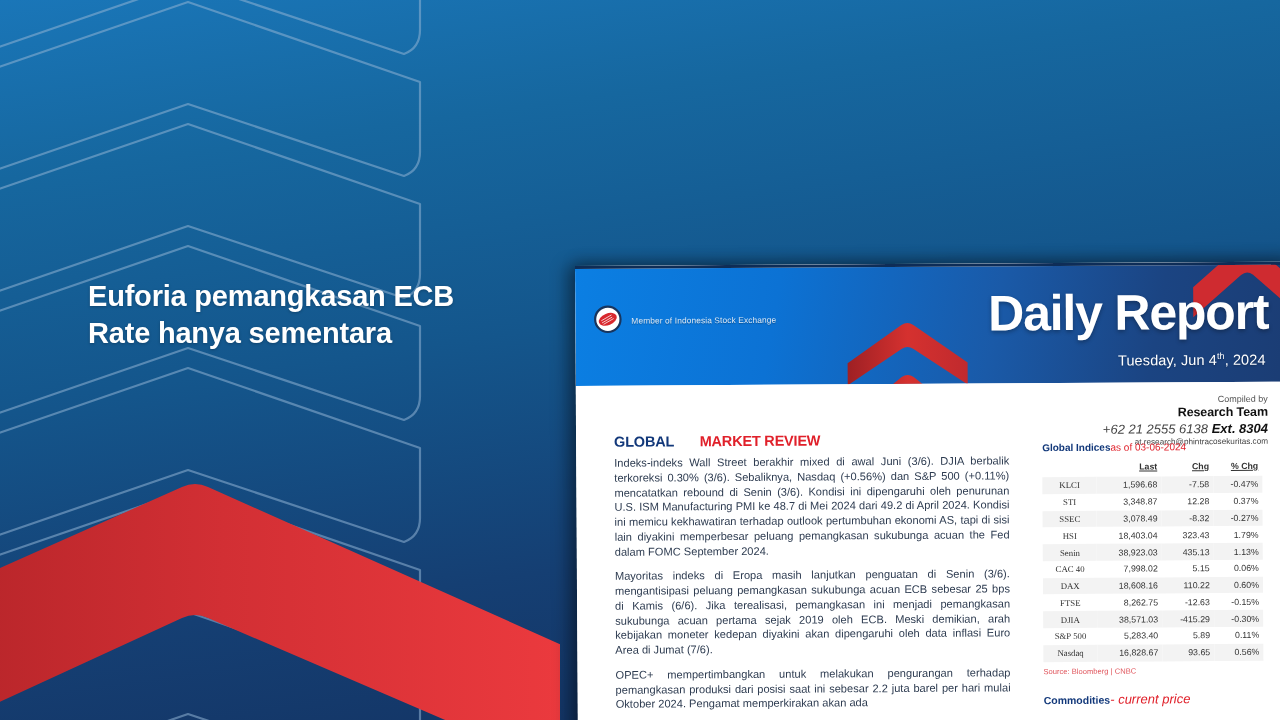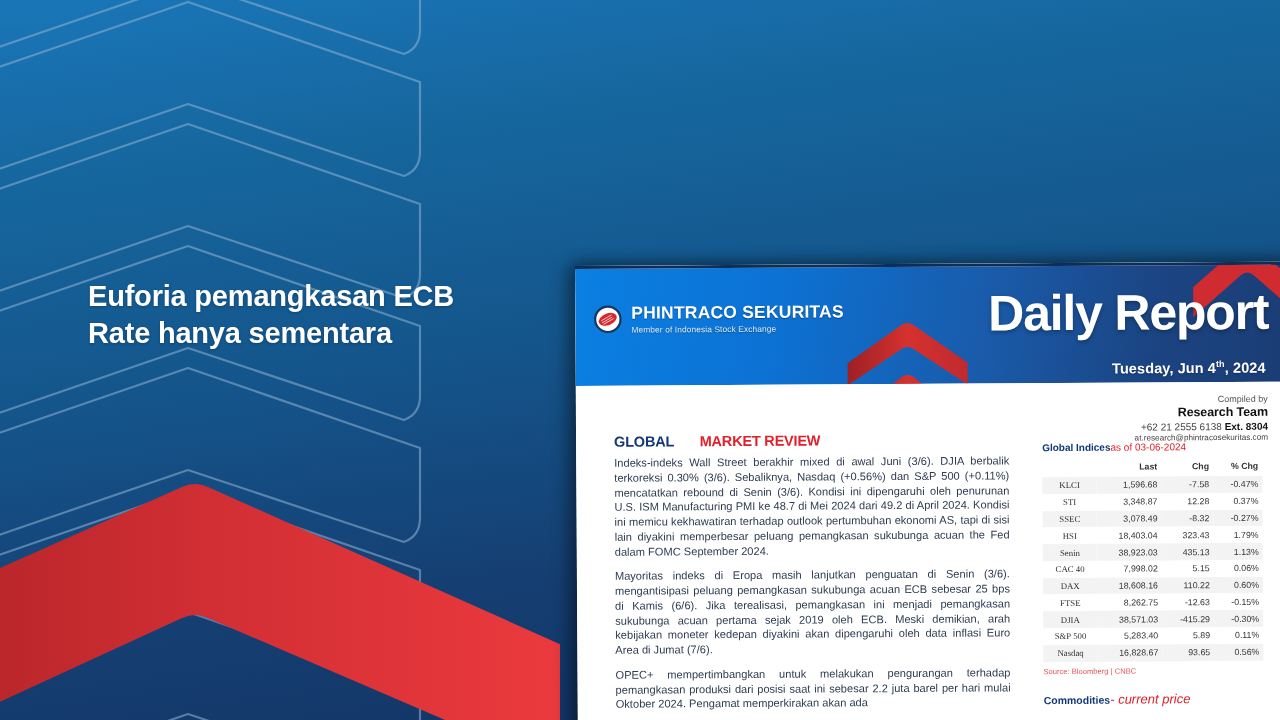--- a/index.html
+++ b/index.html
@@ -66,38 +66,38 @@
     text-shadow:0 1px 1px rgba(0,0,0,.3);
   }
 
   #report-title {
     position:absolute; right:27px; top:22px;
     color:#ffffff; font-size:50px; font-weight:bold;
     letter-spacing:-1.2px; line-height:1;
     text-shadow:0 2px 4px rgba(0,0,0,.3);
   }
   #report-date {
-    position:absolute; right:30px; top:94px;
-    color:#ffffff; font-size:14.5px; font-weight:bold;
+    position:absolute; right:30px; top:86px;
+    color:#ffffff; font-size:14.5px; font-weight:normal;
     letter-spacing:.1px;
     text-shadow:0 1px 2px rgba(0,0,0,.3);
   }
   #report-date sup { font-size:9px; }
 
   
   #doc-body { position:relative; height:350px; padding:0; background:#fff; }
 
   
   #compiled {
     position:absolute; right:28px; top:12px;
     text-align:right; color:#3a3a3a;
   }
   .cmp-1 { font-size:9px; color:#555;text-align:right; }
   .cmp-2 { font-size:12.5px; font-weight:bold; color:#111; letter-spacing:-.1px; margin-top:1px;}
-  .cmp-3 { font-size:10px; color:#444; margin-top:2px; }
+  .cmp-3 { font-size:13px; color:#444; margin-top:2px;font-style:italic; }
   .cmp-3 b { color:#111; }
   .cmp-4 { font-size:8.2px; color:#444; margin-top:1px;padding-left:32px; }
 
   
   #left-col { position:absolute; left:38px; top:48px; width:395px; }
   #section-head { font-size:14.5px; font-weight:bold; letter-spacing:-.2px; margin-bottom:6px; }
   #section-head .g { color:#12387a; }
   #section-head .m { color:#e0202a;padding-left:22px; }
 
   .para {
@@ -106,20 +106,21 @@
   }
 
   
   #right-col { position:absolute; left:466px; top:58px; width:220px; }
   .tbl-title { font-size:10.5px; font-weight:bold; color:#12387a; letter-spacing:-.1px; }
   .tbl-title span { color:#e0202a; font-weight:normal; font-size:10px; letter-spacing:0; }
   table { border-collapse:collapse; width:100%; margin-top:7px; }
   th {
     font-size:8.8px; font-weight:bold; color:#333; text-align:right;
     padding:2px 4px 5px 4px;
+    text-decoration:underline;
   }
   th.nm { text-align:left; }
   td { font-size:8.8px; color:#333; padding:3.4px 4px; text-align:right; }
   td.nm { text-align:center;font-family:Liberation Serif, serif; }
   tbody tr:nth-child(odd) { background:#f3f3f3; }
   .src { font-size:7.6px; color:#e0555c; margin-top:5px; }
   .cmdty { font-size:10.5px; font-weight:bold; color:#12387a; margin-top:16px; }
   .cmdty span { color:#e0202a; font-weight:normal; font-size:13px; font-style:italic; }
 </style>
 </head>
@@ -178,21 +179,20 @@
           <circle cx="20" cy="20" r="19" fill="#18355e"></circle>
           <circle cx="20" cy="20" r="16" fill="#ffffff"></circle>
           <ellipse cx="20" cy="20" rx="13" ry="8" transform="rotate(-22 20 20)" fill="#d8282e"></ellipse>
           <g stroke="#ffffff" stroke-width="1.1" opacity=".95">
             <line x1="11" y1="22" x2="25" y2="14"></line>
             <line x1="12" y1="25" x2="26" y2="17"></line>
             <line x1="14" y1="27" x2="28" y2="19"></line>
           </g>
         </svg>
         <div>
-          <div class="logo-text-main">PHINTRACO SEKURITAS</div>
           <div class="logo-text-sub">Member of Indonesia Stock Exchange</div>
         </div>
       </div>
 
       <div id="report-title">Daily Report</div>
 
       <div id="report-date">
         <span>Tuesday, Jun 4</span><sup>th</sup><span>, 2024</span>
       </div>
     </div>

